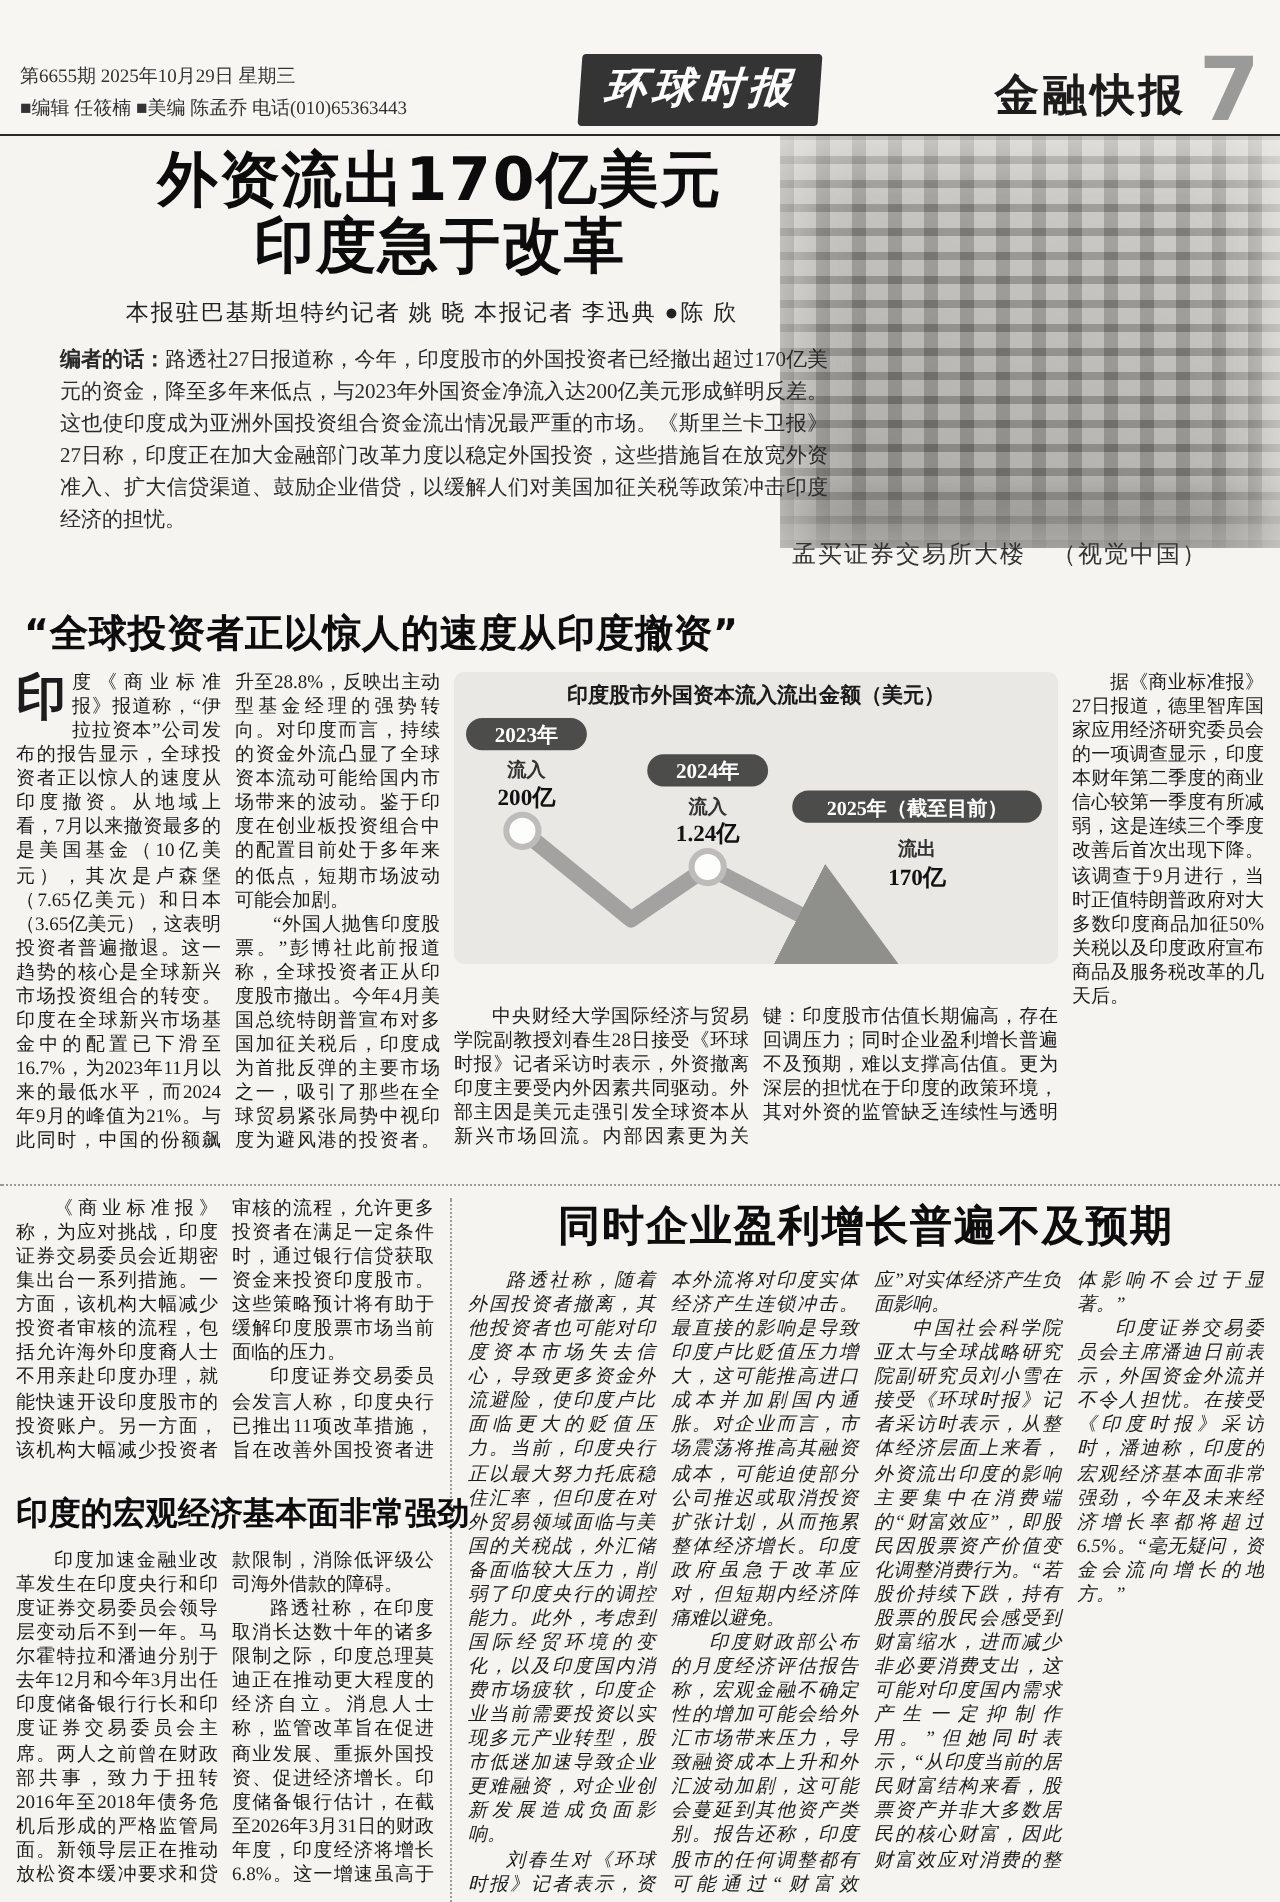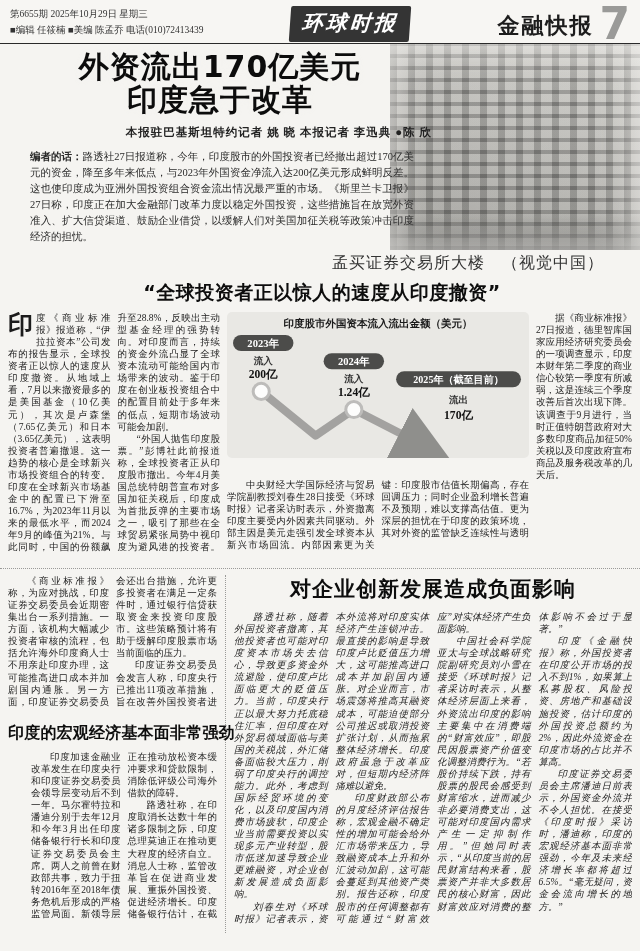--- a/index.html
+++ b/index.html
@@ -7,22 +7,22 @@
   body {
     width:640px; height:951px; overflow:hidden;
     background:#f5f4f1;
     font-family:"Liberation Serif","DejaVu Serif",serif;
     color:#1c1c1c;
   }
   .sans { font-family:"DejaVu Sans","Liberation Sans",sans-serif; }
 
   
   .masthead {
-    height:44px; padding:6px 10px 4px;
-    display:flex; align-items:flex-start; justify-content:space-between;
+    height:68px; padding:6px 10px 4px;
+    display:flex; align-items:flex-end; justify-content:space-between;
     border-bottom:1.5px solid #2a2a2a; background:#f7f6f3;
   }
   .mast-left { font-size:9.5px; color:#333; line-height:1.7; white-space:nowrap; }
   .mast-logo {
     background:#343434; color:#fff; padding:3px 12px 5px;
     font-family:"DejaVu Sans","Liberation Sans",sans-serif;
     font-weight:900; font-style:italic; font-size:21px; letter-spacing:3px;
     transform:skewX(-4deg); border-radius:2px;
   }
   .mast-right { display:flex; align-items:flex-end; }
@@ -42,39 +42,38 @@
     box-shadow:inset 0 0 40px rgba(245,244,241,.9);
   }
   .hero-headline {
     position:relative; z-index:2; width:432px; margin:6px 0 0 4px;
     text-align:center; font-weight:900; color:#0c0c0c;
     font-size:30px; line-height:1.1; letter-spacing:1px;
     text-shadow:0 0 6px rgba(245,244,241,.9);
   }
   .hero-byline {
     position:relative; z-index:2; width:432px; margin-top:9px;
-    text-align:right; font-size:11.5px; letter-spacing:1px; color:#222;font-weight:bold;
+    text-align:center; font-size:11.5px; letter-spacing:1px; color:#222;
   }
   .editor-note {
     position:relative; z-index:2; width:384px; margin:9px 0 0 30px;
     font-size:10.5px; line-height:1.52; text-align:justify; color:#2a2a2a;
   }
   .editor-note b { font-weight:700; }
   .photo-caption {
-    position:absolute; z-index:2; right:36px; bottom:0;
-    font-size:16px; letter-spacing:1px; color:#333;
+    position:absolute; z-index:2; right:36px; bottom:12px;
+    font-size:12px; letter-spacing:1px; color:#333;
   }
 
   
   .article-top { padding:4px 8px 6px; border-bottom:1px dotted #9a9a98; }
   .quote-head {
     font-family:"DejaVu Sans","Liberation Sans",sans-serif;
     font-size:19px; font-weight:900; letter-spacing:.5px; color:#0d0d0d;
     margin:2px 0 6px 4px;
-    text-align:center;
   }
   .top-body { display:flex; gap:7px; height:250px; overflow:hidden; }
   .flow p { text-indent:2em; margin:0; }
   .flow { font-size:9.5px; line-height:1.27; text-align:justify; }
   .flow-a { width:212px; columns:2; column-gap:7px; column-fill:auto; height:100%; overflow:hidden; }
   .mid { width:302px; display:flex; flex-direction:column; }
   .flow-b { columns:2; column-gap:7px; column-fill:auto; flex:1; overflow:hidden; margin-top:21px; }
   .flow-c { flex:1; overflow:hidden; }
   .dropcap {
     float:left; font-family:"DejaVu Sans","Liberation Sans",sans-serif;
@@ -92,36 +91,36 @@
 
   
   .bottom { display:flex; padding:6px 8px 0; height:364px; overflow:hidden; }
   .bottom-left { width:218px; padding-right:8px; border-right:1px dotted #9a9a98; }
   .bl-upper { columns:2; column-gap:7px; column-fill:auto; height:140px; overflow:hidden; }
   .bl-head {
     font-family:"DejaVu Sans","Liberation Sans",sans-serif;
     font-size:16px; font-weight:900; letter-spacing:.2px; color:#0d0d0d;
     margin:8px 0 7px; white-space:nowrap;
   }
-  .bl-lower { columns:2; column-gap:7px; column-fill:auto; height:172px; overflow:hidden;margin-left:23px; }
+  .bl-lower { columns:2; column-gap:7px; column-fill:auto; height:172px; overflow:hidden; }
   .bottom-right { flex:1; padding-left:8px; }
   .br-head {
     font-family:"DejaVu Sans","Liberation Sans",sans-serif;
     font-size:21px; font-weight:900; letter-spacing:1px; text-align:center; color:#0d0d0d;
     margin:0 0 8px;
   }
   .br-body { columns:4; column-gap:8px; column-fill:auto; height:322px; overflow:hidden;font-style:italic; }
 </style>
 </head>
 <body>
 
 <header class="masthead">
   <div class="mast-left">
     <div>第6655期  2025年10月29日  星期三</div>
-    <div>■编辑 任筱楠 ■美编 陈孟乔 电话(010)72413439</div>
+    <div>■编辑 任筱楠 ■美编 陈孟乔 电话(010)65363443</div>
   </div>
   <div class="mast-logo">环球时报</div>
   <div class="mast-right">
     <span class="mast-section">金融快报</span>
     <span class="mast-page">7</span>
   </div>
 </header>
 
 <section class="hero">
   <div class="hero-photo"></div>
@@ -184,35 +183,34 @@
     <div class="flow flow-c">
       <p>据《商业标准报》27日报道，德里智库国家应用经济研究委员会的一项调查显示，印度本财年第二季度的商业信心较第一季度有所减弱，这是连续三个季度改善后首次出现下降。该调查于9月进行，当时正值特朗普政府对大多数印度商品加征50%关税以及印度政府宣布商品及服务税改革的几天后。</p>
 
     </div>
   </div>
 </section>
 
 <section class="bottom">
   <div class="bottom-left">
     <div class="flow bl-upper">
-      <p>《商业标准报》称，为应对挑战，印度证券交易委员会近期密集出台一系列措施。一方面，该机构大幅减少投资者审核的流程，包括允许海外印度裔人士不用亲赴印度办理，这可能推高进口成本并加剧国内通胀。另一方面，印度证券交易委员会还出台措施，允许更多投资者在满足一定条件时，通过银行信贷获取资金来投资印度股市。这些策略预计将有助于缓解印度股票市场当前面临的压力。</p>
+      <p>《商业标准报》称，为应对挑战，印度证券交易委员会近期密集出台一系列措施。一方面，该机构大幅减少投资者审核的流程，包括允许海外印度裔人士不用亲赴印度办理，就能快速开设印度股市的投资账户。另一方面，该机构大幅减少投资者审核的流程，允许更多投资者在满足一定条件时，通过银行信贷获取资金来投资印度股市。这些策略预计将有助于缓解印度股票市场当前面临的压力。</p>
       <p>印度证券交易委员会发言人称，印度央行已推出11项改革措施，旨在改善外国投资者进入印度市场的渠道。消息人士称，可能的变化还包括进一步放宽银行监管等。</p>
     </div>
     <h3 class="bl-head">印度的宏观经济基本面非常强劲</h3>
     <div class="flow bl-lower">
       <p>印度加速金融业改革发生在印度央行和印度证券交易委员会领导层变动后不到一年。马尔霍特拉和潘迪分别于去年12月和今年3月出任印度储备银行行长和印度证券交易委员会主席。两人之前曾在财政部共事，致力于扭转2016年至2018年债务危机后形成的严格监管局面。新领导层正在推动放松资本缓冲要求和贷款限制，消除低评级公司海外借款的障碍。</p>
       <p>路透社称，在印度取消长达数十年的诸多限制之际，印度总理莫迪正在推动更大程度的经济自立。消息人士称，监管改革旨在促进商业发展、重振外国投资、促进经济增长。印度储备银行估计，在截至2026年3月31日的财政年度，印度经济将增长6.8%。这一增速虽高于去年的6.5%，但未达到8%的理想增长水平。</p>
 
     </div>
   </div>
   <div class="bottom-right">
-    <h3 class="br-head">对企业创新发展造成负面影响</h3>
+    <h3 class="br-head">同时企业盈利增长普遍不及预期</h3>
     <div class="flow br-body">
       <p>路透社称，随着外国投资者撤离，其他投资者也可能对印度资本市场失去信心，导致更多资金外流避险，使印度卢比面临更大的贬值压力。当前，印度央行正以最大努力托底稳住汇率，但印度在对外贸易领域面临与美国的关税战，外汇储备面临较大压力，削弱了印度央行的调控能力。此外，考虑到国际经贸环境的变化，以及印度国内消费市场疲软，印度企业当前需要投资以实现多元产业转型，股市低迷加速导致企业更难融资，对企业创新发展造成负面影响。</p>
       <p>刘春生对《环球时报》记者表示，资本外流将对印度实体经济产生连锁冲击。最直接的影响是导致印度卢比贬值压力增大，这可能推高进口成本并加剧国内通胀。对企业而言，市场震荡将推高其融资成本，可能迫使部分公司推迟或取消投资扩张计划，从而拖累整体经济增长。印度政府虽急于改革应对，但短期内经济阵痛难以避免。</p>
       <p>印度财政部公布的月度经济评估报告称，宏观金融不确定性的增加可能会给外汇市场带来压力，导致融资成本上升和外汇波动加剧，这可能会蔓延到其他资产类别。报告还称，印度股市的任何调整都有可能通过“财富效应”对实体经济产生负面影响。</p>
       <p>中国社会科学院亚太与全球战略研究院副研究员刘小雪在接受《环球时报》记者采访时表示，从整体经济层面上来看，外资流出印度的影响主要集中在消费端的“财富效应”，即股民因股票资产价值变化调整消费行为。“若股价持续下跌，持有股票的股民会感受到财富缩水，进而减少非必要消费支出，这可能对印度国内需求产生一定抑制作用。”但她同时表示，“从印度当前的居民财富结构来看，股票资产并非大多数居民的核心财富，因此财富效应对消费的整体影响不会过于显著。”</p>
-      <p>印度《金融快报》称，外国投资者在印度公开市场的投入不到1%，如果算上私募股权、风险投资、房地产和基础设施投资，估计印度的外国投资总额约为2%，因此外流资金在印度市场的占比并不算高。</p>
       <p>印度证券交易委员会主席潘迪日前表示，外国资金外流并不令人担忧。在接受《印度时报》采访时，潘迪称，印度的宏观经济基本面非常强劲，今年及未来经济增长率都将超过6.5%。“毫无疑问，资金会流向增长的地方。”</p>
 
     </div>
   </div>
 </section>
 
 </body></html>

